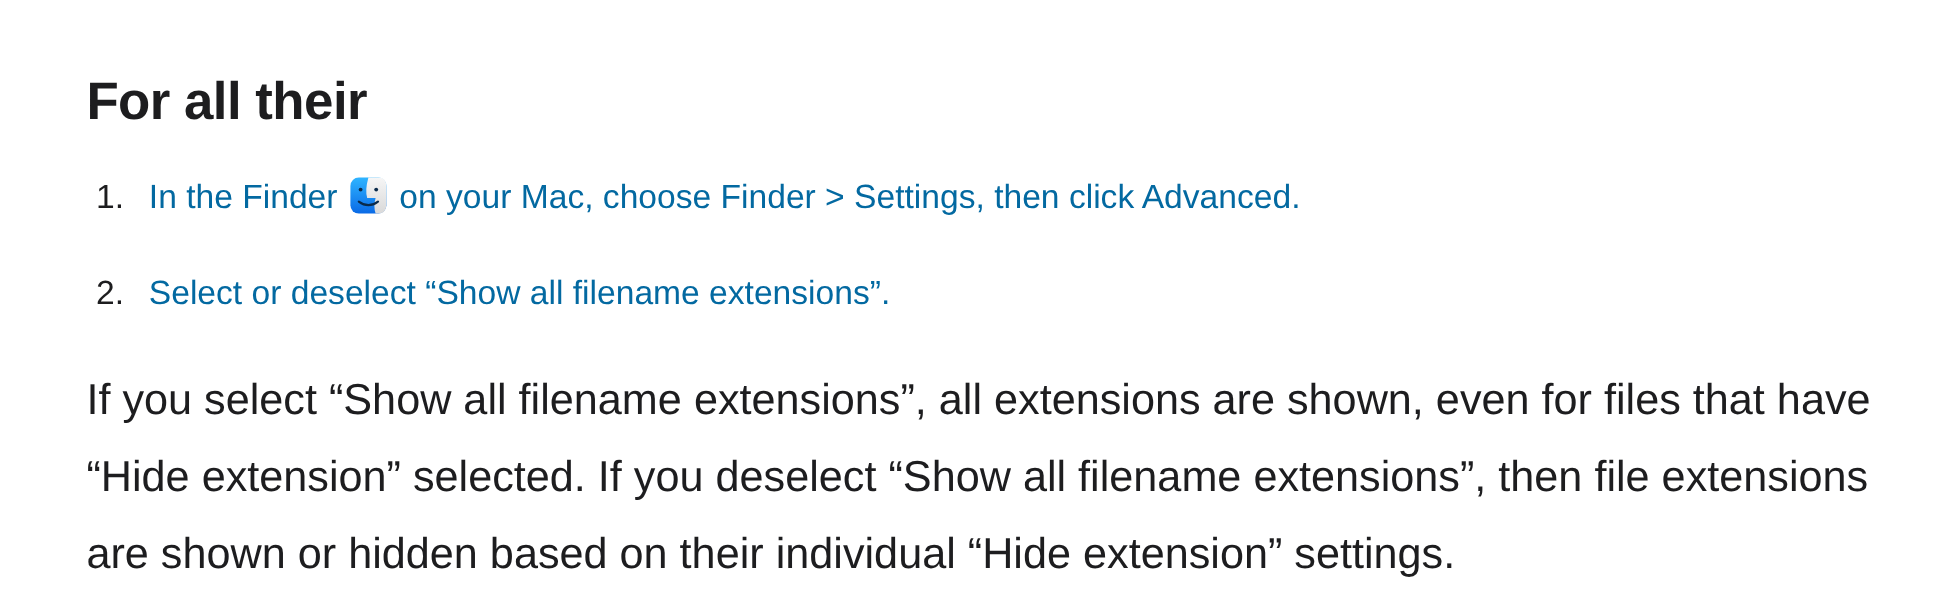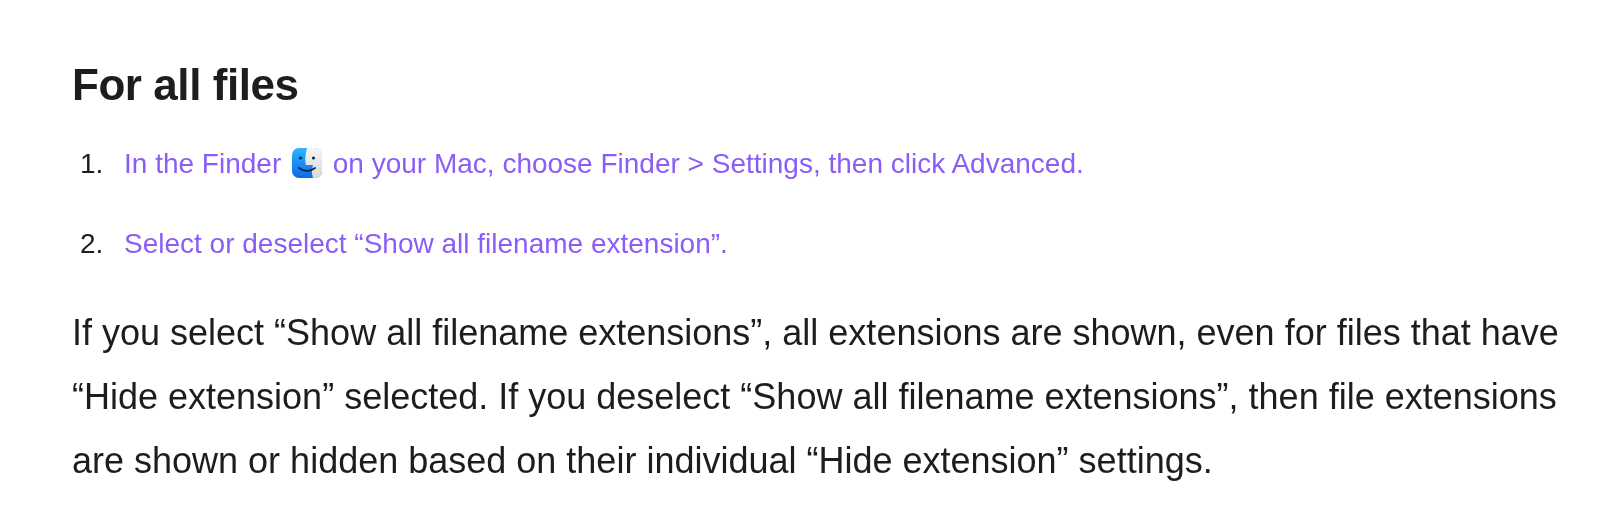--- a/index.html
+++ b/index.html
@@ -26,21 +26,21 @@
     ol.steps {
       list-style: none;
       counter-reset: step;
       margin: 0 0 36px 0;
       padding: 0 0 0 8px;
     }
     ol.steps li {
       counter-increment: step;
       font-size: 28px;
       line-height: 1.5;
-      color: #8b5cf6;
+      color: #0369a1;
       position: relative;
       padding-left: 44px;
       margin-bottom: 38px;
     }
     ol.steps li:last-child {
       margin-bottom: 0;
     }
     ol.steps li::before {
       content: counter(step) ".";
       position: absolute;
@@ -62,21 +62,21 @@
       color: #1d1d1f;
       max-width: none;
     }
     .step-pre, .step-post {
       
     }
   </style>
 </head>
 <body>
 
-<h2 class="section-heading">For all files</h2>
+<h2 class="section-heading">For all their</h2>
 
 <ol class="steps">
   <li>
     <span class="step-pre">In the Finder </span><span class="finder-icon"><svg viewBox="0 0 32 32" width="32" height="32">
       <defs>
         <linearGradient id="fg-left" x1="0" y1="0" x2="0" y2="1">
           <stop offset="0%" stop-color="#2fb4ff"></stop>
           <stop offset="100%" stop-color="#0a6ae6"></stop>
         </linearGradient>
         <linearGradient id="fg-right" x1="0" y1="0" x2="0" y2="1">
@@ -85,17 +85,17 @@
         </linearGradient>
       </defs>
       <rect x="1" y="1" width="30" height="30" rx="7" ry="7" fill="url(#fg-left)"></rect>
       <path d="M16 1 Q13 12 15 18 L22 18 Q20 25 22 31 L24 31 Q30.5 31 31 24 L31 8 Q31 1 24 1 Z" fill="url(#fg-right)"></path>
       <circle cx="9.5" cy="11" r="1.6" fill="#0a2a4a"></circle>
       <circle cx="22.5" cy="11" r="1.6" fill="#0a2a4a"></circle>
       <path d="M8 21 Q16 27 24 21" stroke="#0a2a4a" stroke-width="1.8" fill="none" stroke-linecap="round"></path>
     </svg></span><span class="step-post"> on your Mac, choose Finder &gt; Settings, then click Advanced.</span>
   </li>
   <li>
-    <span class="step-pre">Select or deselect “Show all filename extension”.</span><span class="step-post"></span>
+    <span class="step-pre">Select or deselect “Show all filename extensions”.</span><span class="step-post"></span>
   </li>
 </ol>
 
 <p class="body-text">If you select “Show all filename extensions”, all extensions are shown, even for files that have “Hide extension” selected. If you deselect “Show all filename extensions”, then file extensions are shown or hidden based on their individual “Hide extension” settings.</p>
 
 </body></html>

